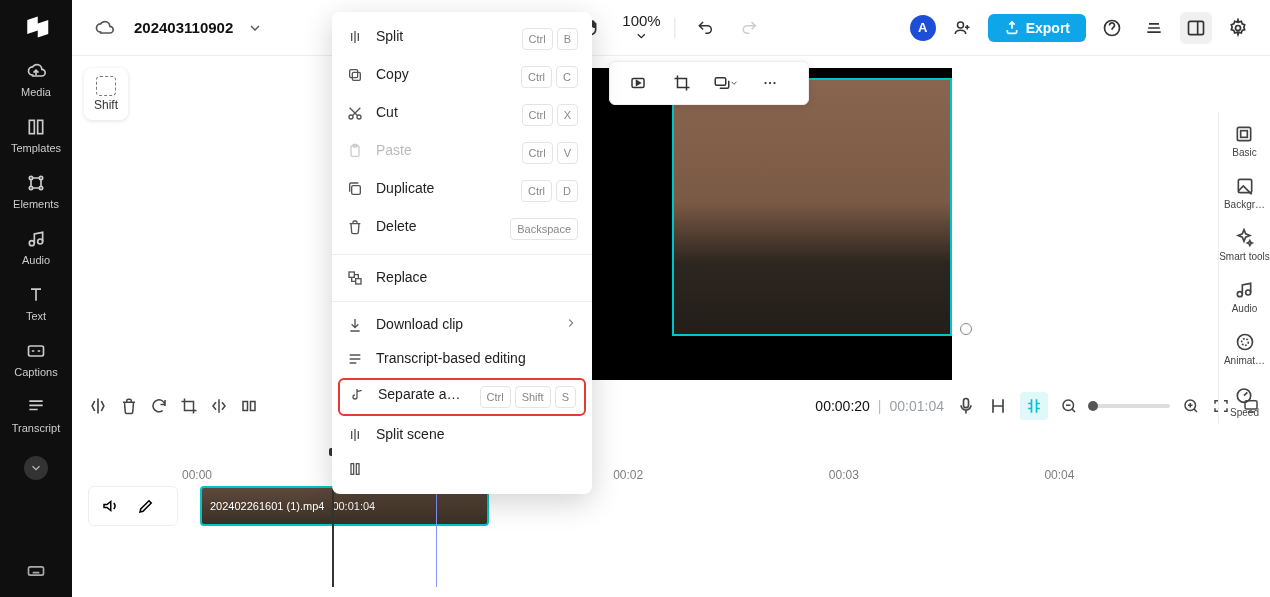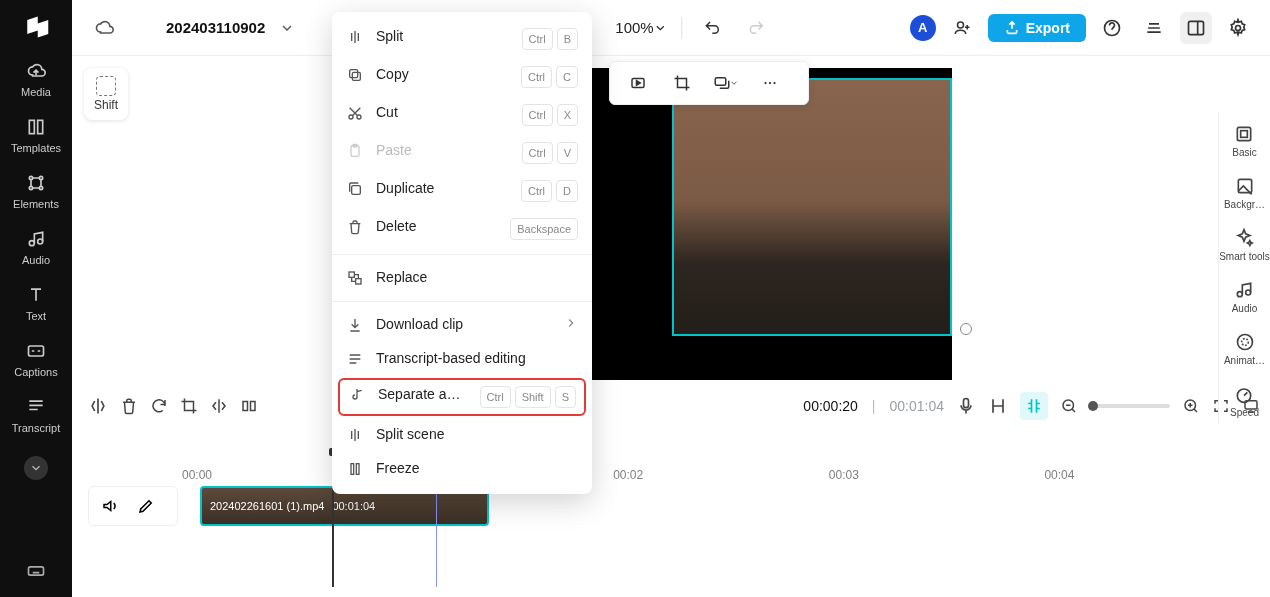--- a/index.html
+++ b/index.html
@@ -9,24 +9,24 @@
 .leftbar .logo { width: 30px; height: 30px; display:flex; align-items:center; justify-content:center; }
 .leftbar .logo svg { width: 28px; height: 28px; }
 .leftbar .navitem { display:flex; flex-direction:column; align-items:center; gap:4px; color:#ccc; font-size:11px; cursor:pointer; }
 .leftbar .navitem .ni-icon { width:22px; height:22px; display:flex; align-items:center; justify-content:center; color:#ccc; }
 .leftbar .navitem span { font-size: 11px; color: #ccc; }
 .leftbar .more-btn { width: 24px; height: 24px; border-radius: 12px; background: #333; display:flex; align-items:center; justify-content:center; color:#bbb; margin-top: 4px; cursor:pointer;}
 .leftbar .kbd-icon { margin-top: auto; margin-bottom: 16px; color: #aaa; cursor:pointer;}
 
 .topbar { position:absolute; left:72px; top:0; right:0; height:56px; display:flex; align-items:center; padding: 0 16px; gap: 14px; border-bottom: 1px solid #eee; background:#fff;}
 .topbar .cloud-icon { color:#555; }
-.topbar .proj-name { font-size: 15px; font-weight: 600; color:#111;margin-left:32px; }
+.topbar .proj-name { font-size: 15px; font-weight: 600; color:#111; }
 .topbar .proj-chev { color:#555; }
 .topbar .center-controls { position:absolute; left:50%; transform:translateX(-50%); display:flex; align-items:center; gap:14px;}
-.topbar .zoom { display:flex; align-items:center; font-size:15px; color:#222; cursor:pointer;}
+.topbar .zoom { display:flex; align-items:center; font-size:15px; color:#222; cursor:pointer;flex-direction:column;}
 .topbar .divider-v { width:1px; height:22px; background:#e2e2e2; }
 .topbar .right-controls { margin-left:auto; display:flex; align-items:center; gap:10px; }
 .avatar { width:26px; height:26px; border-radius:50%; background:#1d4ed8; color:#fff; display:flex; align-items:center; justify-content:center; font-size:13px; font-weight:600; }
 .icon-btn { width:32px; height:32px; border-radius:6px; display:flex; align-items:center; justify-content:center; color:#333; cursor:pointer; }
 .icon-btn.filled-light { background:#f0f0f0; }
 .export-btn { display:flex; gap:6px; background:#0ea5e9; color:#fff; padding:6px 16px; border-radius:6px; font-size:14px; font-weight:700; cursor:pointer;}
 .undo-redo { display:flex; gap:12px; }
 .undo-redo .disabled { color:#ccc; }
 
 .main-area { position:absolute; left:72px; top:56px; right:0; bottom:0; background:#fff; }
@@ -51,21 +51,21 @@
 .cm-item .cm-icon { width:18px; height:18px; display:flex; align-items:center; justify-content:center; color:#555;}
 .cm-item .cm-label { flex:1; white-space:nowrap; overflow:hidden; text-overflow:ellipsis;}
 .cm-item .cm-short { display:flex; gap:4px; }
 .kbd { border:1px solid #e4e4e4; border-radius:4px; padding:4px 6px; font-size:11px; color:#888; background:#fff;}
 .cm-sep { height:1px; background:#eee; margin:6px 0;}
 .cm-item .cm-chevron { color:#888; }
 .cm-item.highlighted-red { border: 2px solid #e53935; border-radius:6px; margin: 2px 6px; padding:6px 8px;}
 
 .timeline-toolbar { position:absolute; left:16px; top:330px; right:10px; height:40px; display:flex; align-items:center; gap:12px; }
 .timeline-toolbar .tl-icon { color:#444; cursor:pointer;}
-.time-display { font-size:14px; color:#111; display:flex; gap:14px; align-items:flex-start;}
+.time-display { font-size:14px; color:#111; display:flex; gap:8px; align-items:flex-start;}
 .time-display .dur { color:#9aa0a6;}
 .time-display .sep { color:#bbb; }
 .tl-right { margin-left:auto; display:flex; align-items:center; gap:12px;}
 .zoom-slider { width:80px; height:4px; background:#ddd; border-radius:2px; position:relative;}
 .zoom-slider .zs-dot { width:10px; height:10px; border-radius:50%; background:#555; position:absolute; left:-2px; top:-3px;}
 .tl-icon.active { color:#00c4cc; background:#e0f8fa; border-radius:4px; padding:4px;}
 
 .ruler { position:absolute; left:110px; top:368px; right:10px; height:28px; display:flex; }
 .ruler .tick { flex:1; font-size:12px; color:#7d7d7d; position:relative;margin-top:44px;}
 
@@ -418,21 +418,20 @@
         </div>
       <div class="cm-label">Split scene</div>
     </div>
     <div class="cm-item">
       <div class="cm-icon">
           <svg width="16" height="16" viewBox="0 0 24 24" fill="none" stroke="currentColor" stroke-width="2">
             <rect x="6" y="4" width="4" height="16"></rect>
             <rect x="14" y="4" width="4" height="16"></rect>
           </svg>
         </div>
-      <div class="cm-label">Freeze</div>
     </div>
   </div>
 
   <div class="rightbar">
     <div class="rb-item">
         <svg width="20" height="20" viewBox="0 0 24 24" fill="none" stroke="currentColor" stroke-width="2">
           <rect x="4" y="4" width="16" height="16" rx="2"></rect>
           <rect x="8" y="8" width="8" height="8"></rect>
         </svg>
         <span>Basic</span>

